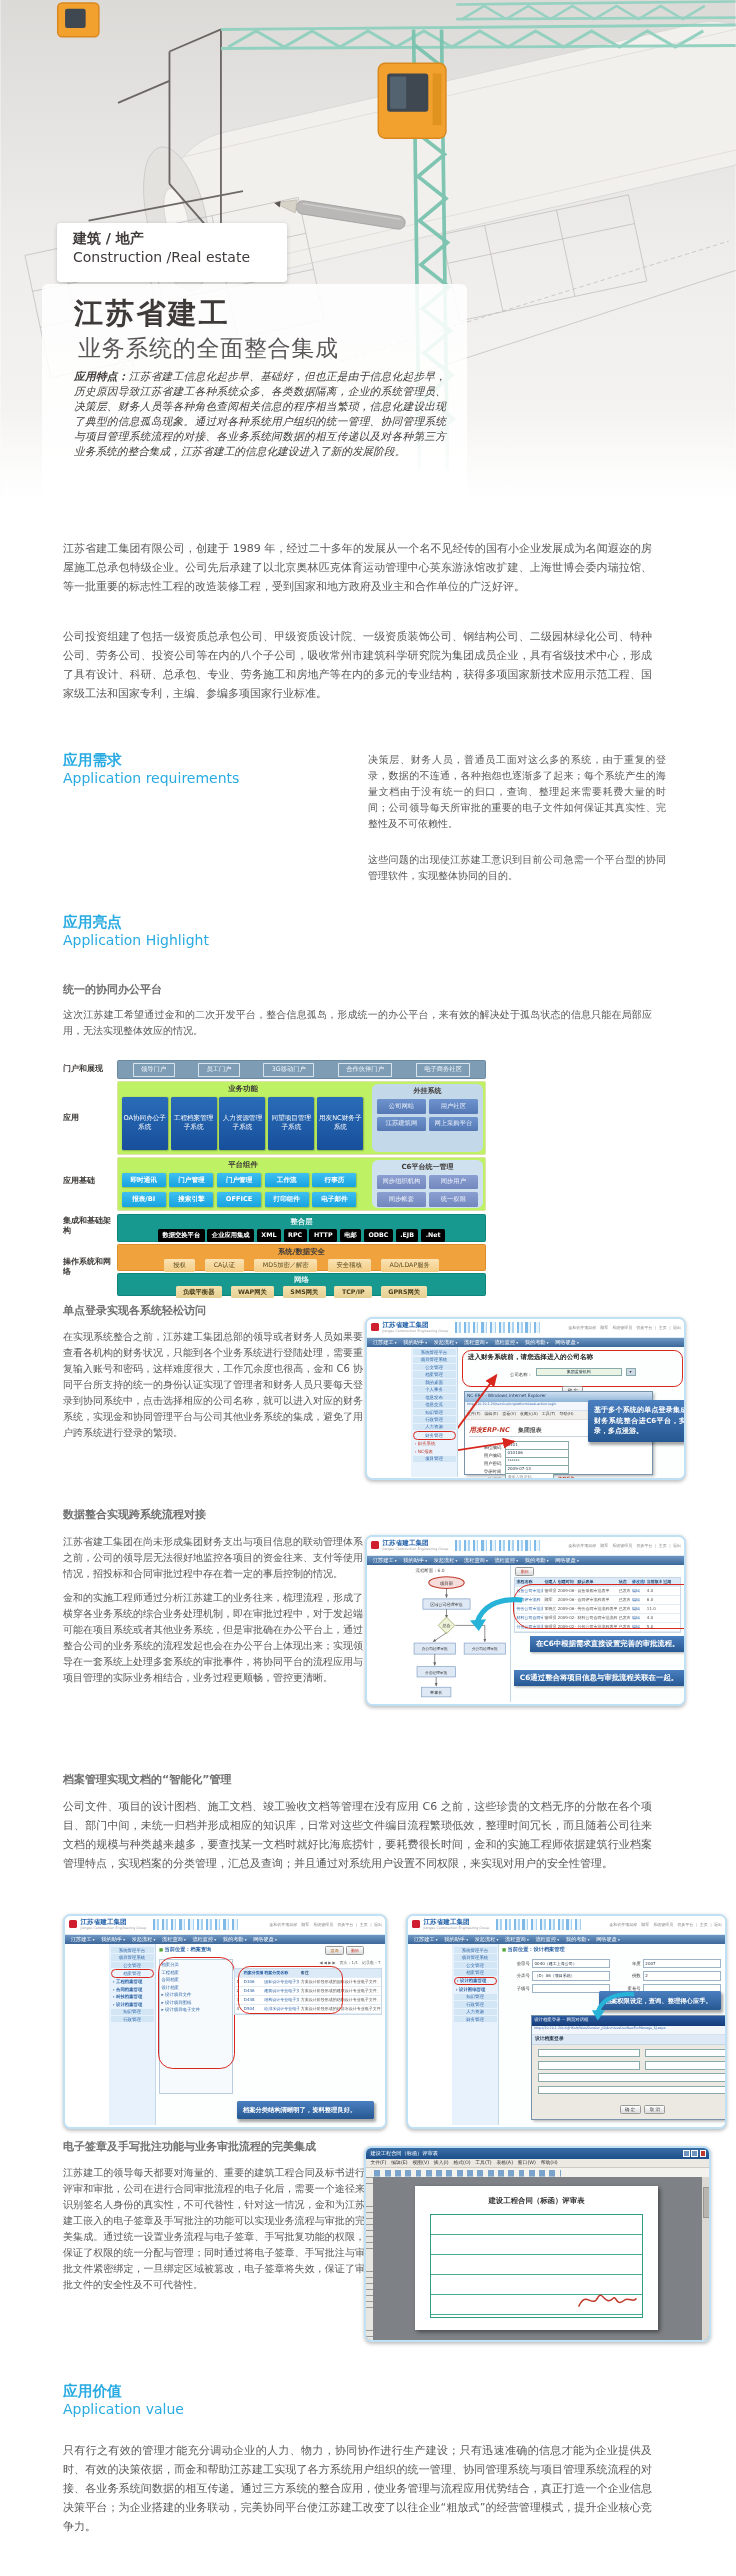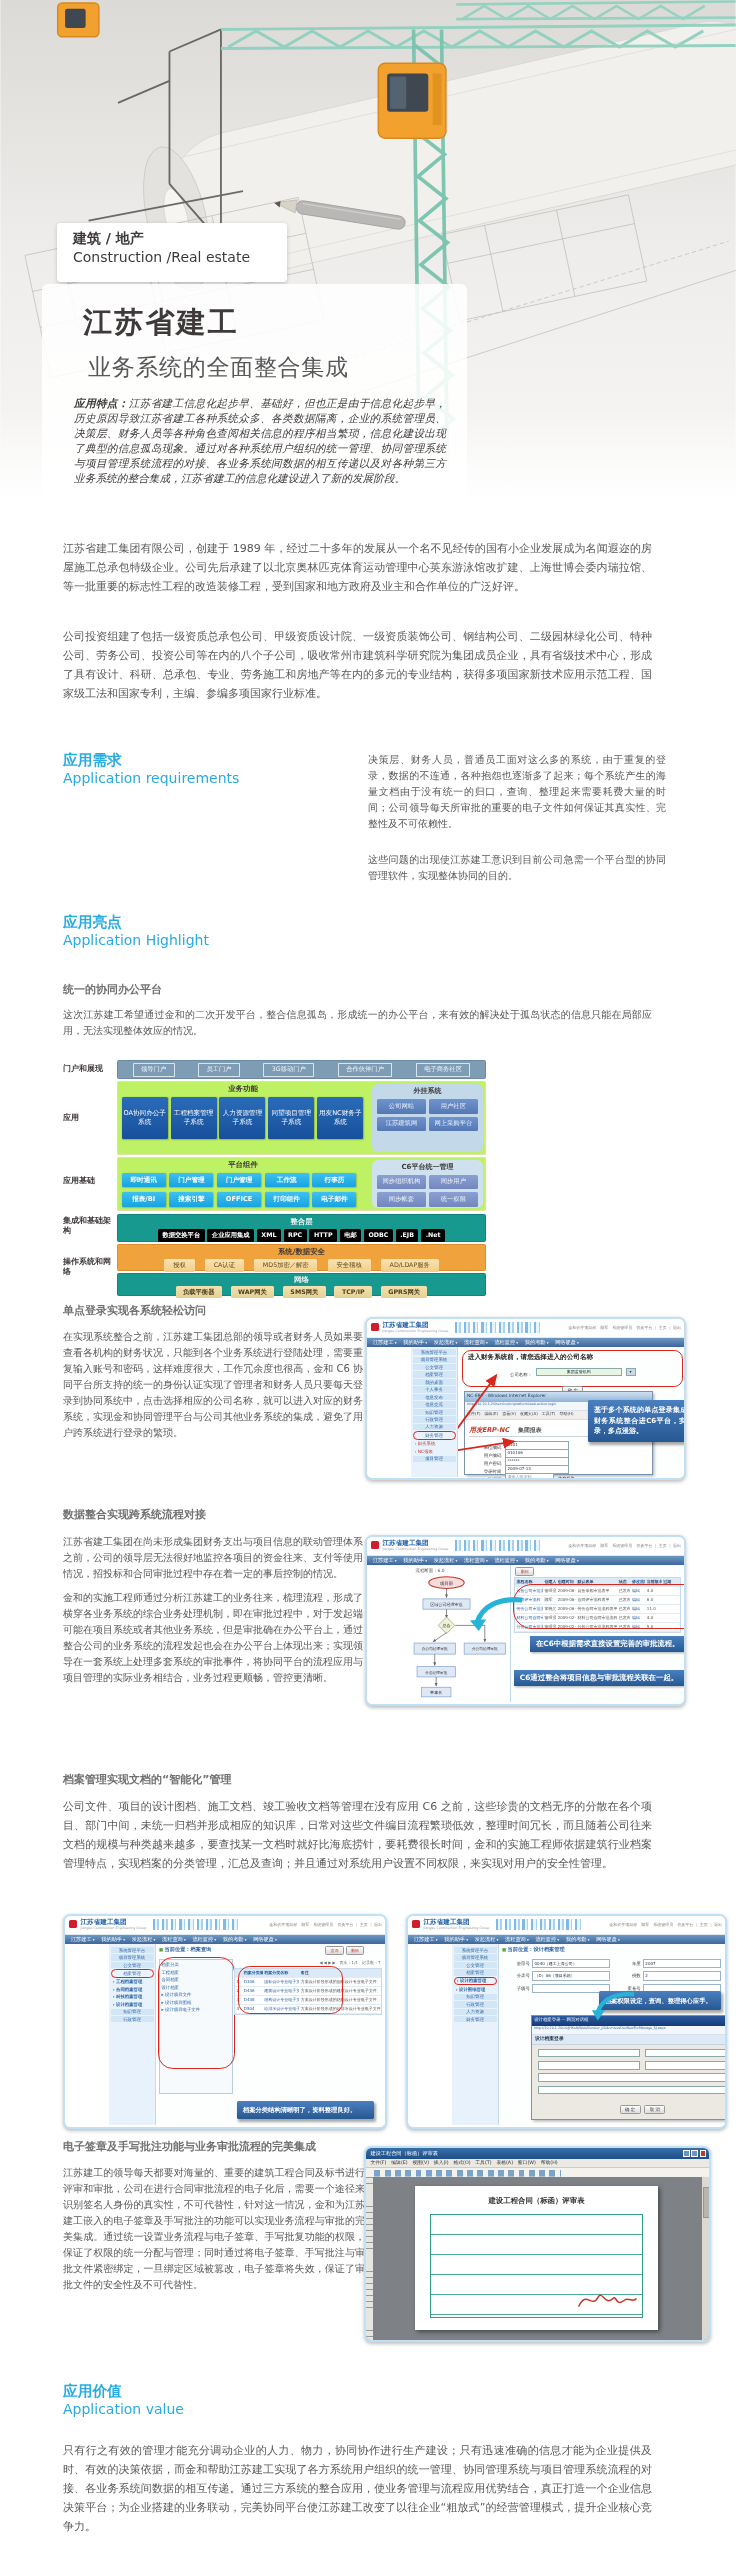--- a/index.html
+++ b/index.html
@@ -6,40 +6,40 @@
   .page{position:relative;width:736px;height:2576px;background:#fff;overflow:hidden;
         font-family:"DejaVu Sans","Liberation Sans",sans-serif;}
   .abs{position:absolute;}
   
   .hero-label{left:57px;top:223px;width:230px;height:59px;background:#fff;border-radius:3.7px;
               box-shadow:0 1.5px 4.4px rgba(0,0,0,.18);padding:7.4px 0 0 16px;box-sizing:border-box;}
   .cat-cn{font-size:14px;font-weight:bold;color:#3e3a39;line-height:17.7px;}
   .cat-en{font-size:14px;color:#3e3a39;line-height:19px;}
   .hero-panel{left:42px;top:284px;width:425px;height:231px;background:rgba(255,255,255,.87);
               border-radius:5.9px;padding:11.8px 0 0 32px;box-sizing:border-box;}
-  .hero-title{font-size:29px;font-weight:bold;color:#3e3a39;letter-spacing:2.2px;line-height:34px;margin:9px;}
-  .hero-sub{font-size:23px;font-weight:normal;color:#595757;letter-spacing:0.7px;line-height:29px;margin:14px;}
+  .hero-title{font-size:29px;font-weight:bold;color:#3e3a39;letter-spacing:2.2px;line-height:34px;margin:0;}
+  .hero-sub{font-size:23px;font-weight:normal;color:#595757;letter-spacing:0.7px;line-height:29px;margin:4px;}
   .feature{width:372px;font-family:"DejaVu Serif","Liberation Serif",serif;font-style:italic;
            font-size:10.7px;line-height:15px;color:#3f3b3a;text-align:justify;margin:5.9px 0 0 0;}
   .feature b{font-style:italic;}
   
   .body15{font-size:11px;line-height:19px;color:#595757;text-align:justify;margin:0;}
   .body13{font-size:10px;line-height:16px;color:#595757;text-align:justify;margin:0;}
   .sec-cn{font-size:14.7px;font-weight:bold;color:#29abe2;line-height:17.7px;}
   .sec-en{font-size:14px;color:#29abe2;line-height:17.7px;}
   .sub{font-size:11px;font-weight:bold;color:#727171;}
   
   .dg-lab{position:absolute;left:0;width:49px;font-size:8px;font-weight:bold;color:#3e3a39;line-height:10.3px;}
   .dg-row{position:absolute;left:54px;width:369px;border-radius:1.5px;box-sizing:border-box;}
   .r-portal{background:#7e9cb4;border:0.7px solid #6b8ba3;display:flex;align-items:center;justify-content:space-around;padding:0 2.9px;}
   .portal-bx{border:0.7px solid #d9e5ee;color:#f0f6fb;font-size:6.3px;padding:1.5px 7.4px;border-radius:0.7px;}
   .r-yellow{background:#bef264;border:0.7px solid #dfe2a8;}
   .dg-title{display:block;text-align:center;font-size:7.4px;font-weight:bold;color:#3e3a39;padding-top:2.2px;}
   .bizline{position:absolute;left:3.7px;top:14.7px;display:flex;gap:2.9px;}
-  .biz-bx{width:46px;height:42px;background:linear-gradient(#2a6cb8,#174f9b);color:#fff;font-size:6.6px;
+  .biz-bx{width:46px;height:53px;background:linear-gradient(#2a6cb8,#174f9b);color:#fff;font-size:6.6px;
           display:flex;align-items:center;justify-content:center;text-align:center;border-radius:1.5px;
           padding:1.5px;box-sizing:border-box;box-shadow:0.7px 0.7px 1.5px rgba(0,0,0,.25);}
   .subpanel{position:absolute;top:2.2px;bottom:2.2px;left:254px;right:2.2px;background:#c3d9e9;border-radius:6px;}
   .sp-title{display:block;text-align:center;font-size:7px;font-weight:bold;color:#3e3a39;padding-top:1.5px;}
   .plugline{display:flex;flex-wrap:wrap;gap:2.9px;justify-content:center;padding-top:2.9px;}
   .plug-bx{width:49px;background:linear-gradient(#6e93cd,#5578b4);color:#eaf0fa;font-size:6.3px;text-align:center;
            padding:2.9px 0;border-radius:1.5px;}
   .compline{position:absolute;left:3.7px;display:flex;gap:3.7px;}
   .comp-bx{width:44px;background:linear-gradient(#3fc0f0,#18a3e0);color:#fff;font-size:6.6px;font-weight:bold;
            text-align:center;padding:2.9px 0;border-radius:1.5px;box-shadow:0.7px 0.7px 1.5px rgba(0,0,0,.2);}

